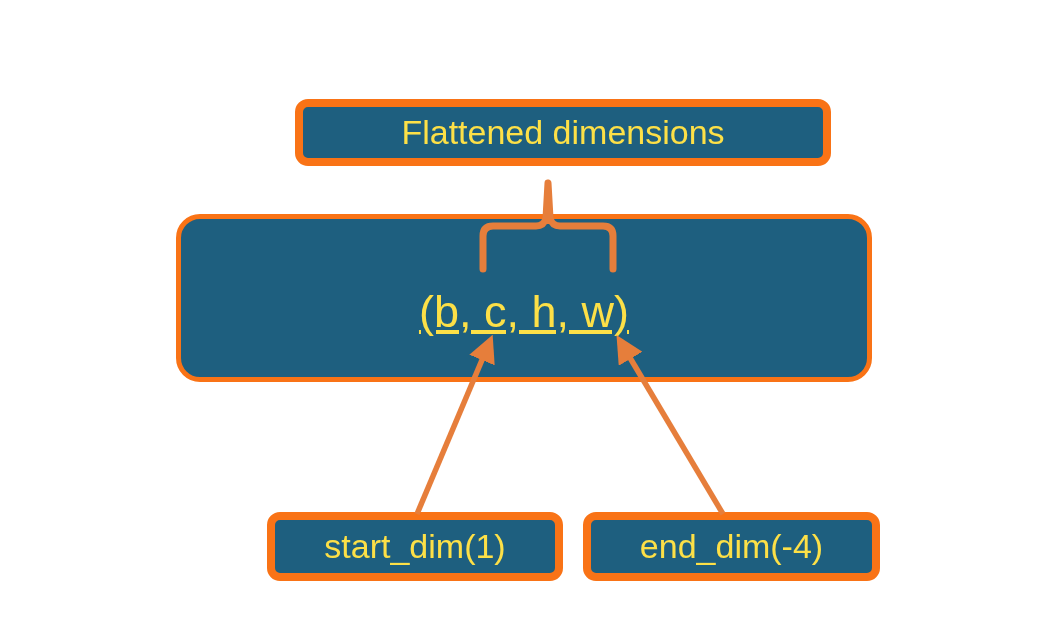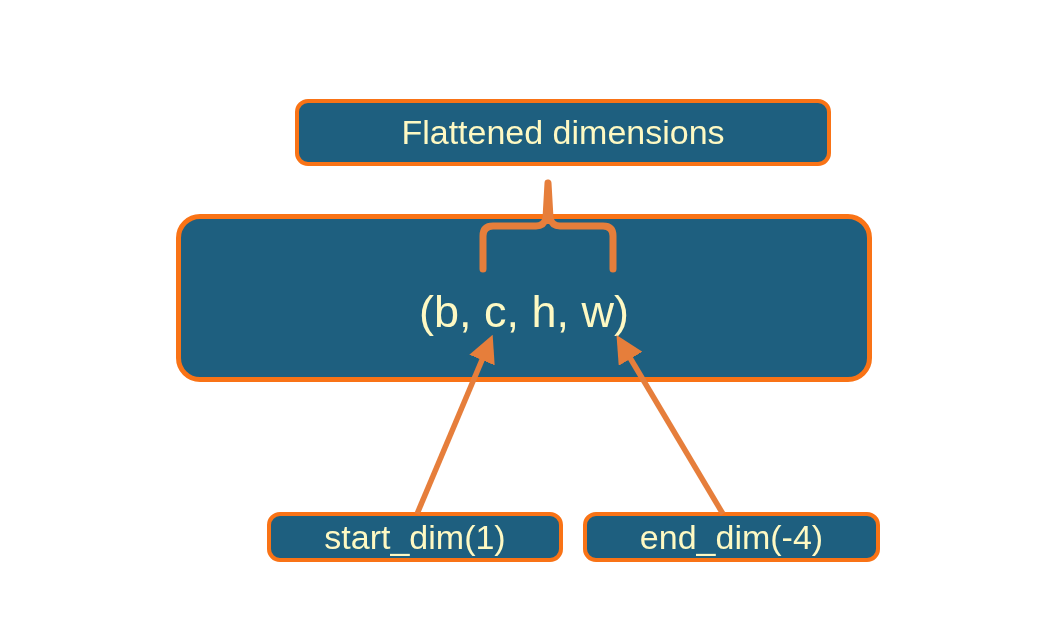--- a/index.html
+++ b/index.html
@@ -12,49 +12,50 @@
     position: relative;
     width: 1038px;
     height: 632px;
     background: #ffffff;
     overflow: hidden;
   }
   .node {
     position: absolute;
     box-sizing: border-box;
     background: #1e5f7f;
-    border: 4px solid #f97316;
+    border: 8px solid #f97316;
     display: flex;
     align-items: center;
     justify-content: center;
-    color: #fef9c3;
+    color: #fde047;
   }
   .title-box {
     left: 295px;
     top: 99px;
     width: 536px;
     height: 67px;
     border-radius: 13px;
     font-size: 34px;
   }
   .tensor-box {
     left: 176px;
     top: 214px;
     width: 696px;
     height: 168px;
     border-width: 5px;
     border-radius: 24px;
     font-size: 45px;
   }
   .tensor-box .label {
     margin-top: 27px;
+    text-decoration: underline;
   }
   .param-box {
     top: 512px;
-    height: 50px;
+    height: 69px;
     border-radius: 13px;
     font-size: 34px;
     justify-content: center;
   }
   .start-dim-box {
     left: 267px;
     width: 296px;
   }
   .end-dim-box {
     left: 583px;

